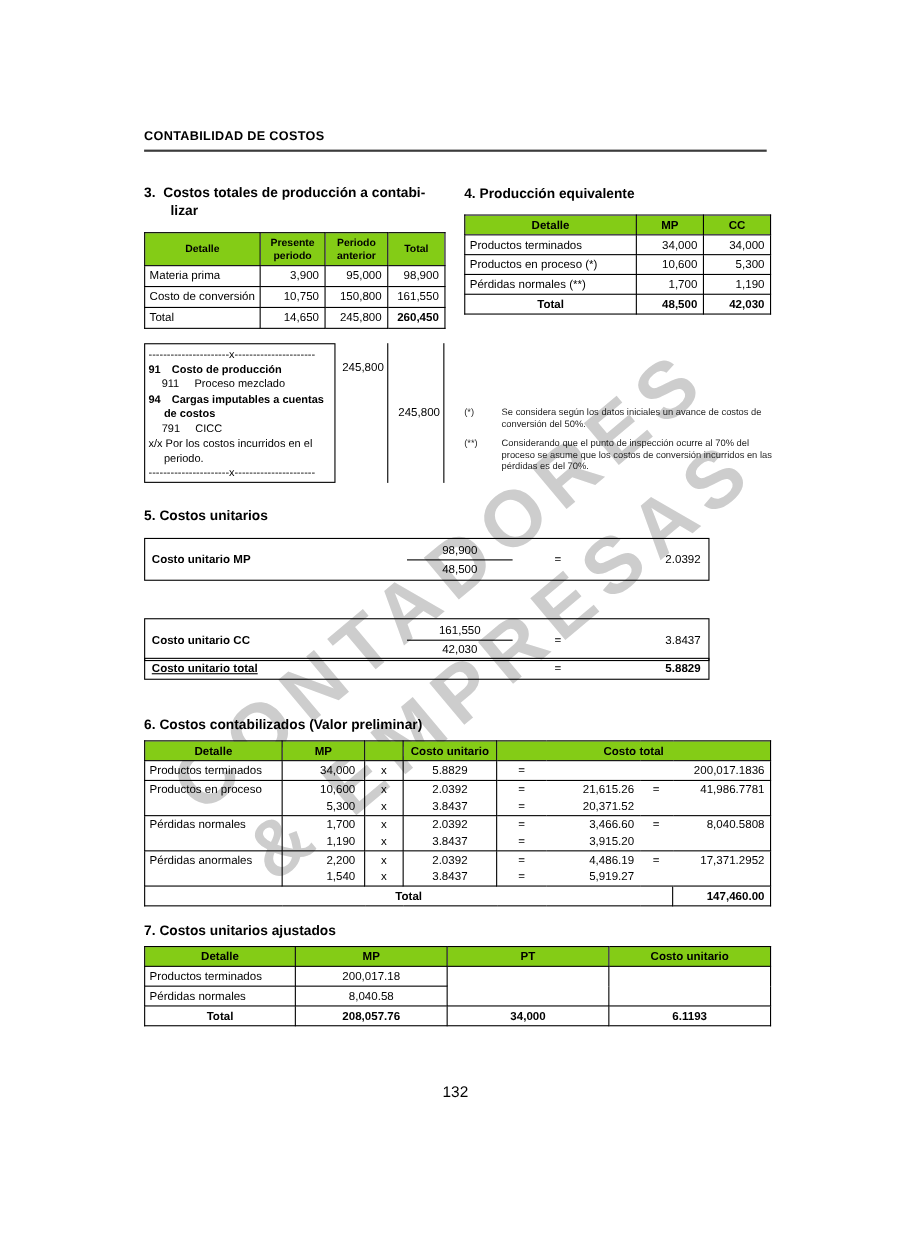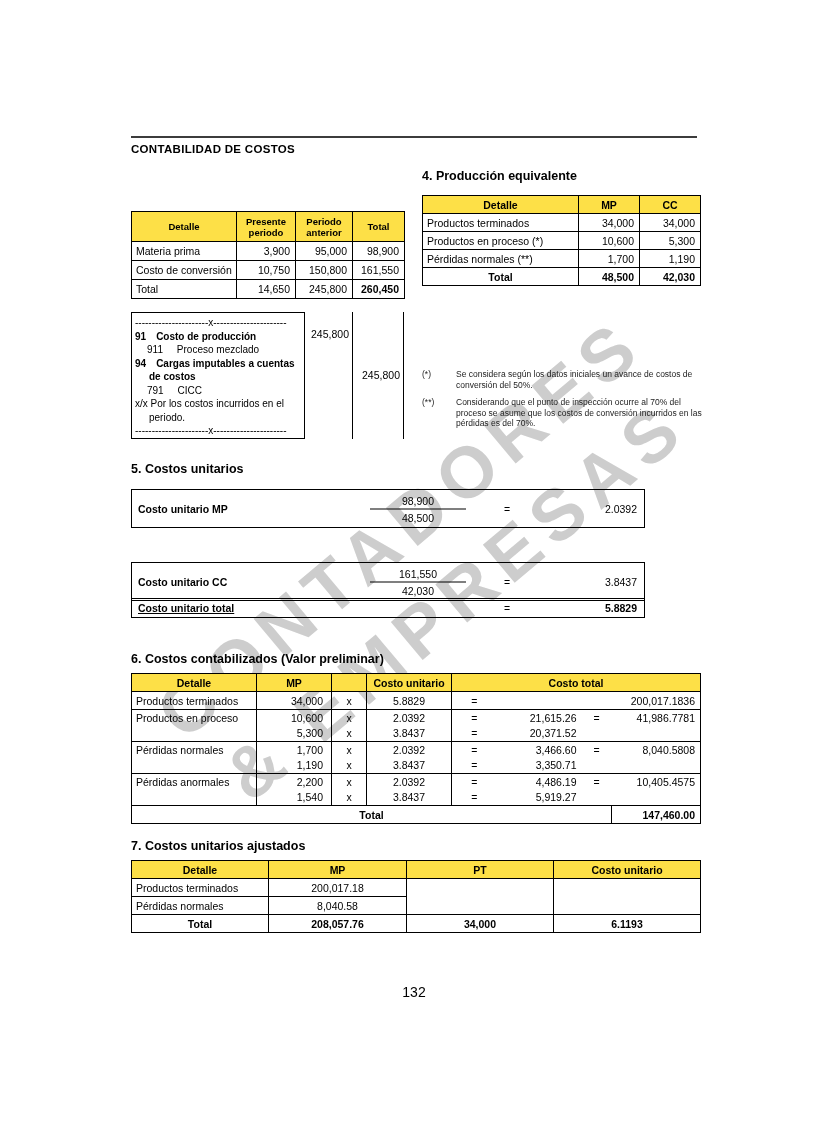--- a/index.html
+++ b/index.html
@@ -11,30 +11,30 @@
   .b{font-weight:bold;}
 
   
   .wm{position:absolute;font-weight:bold;color:#9c9c9c;opacity:.5;letter-spacing:10px;
       white-space:nowrap;pointer-events:none;font-size:72px;
       transform:translate(-50%,-50%) rotate(-40deg);}
   .wm1{left:400px;top:528px;}
   .wm2{left:455px;top:600px;}
 
   
-  .doc-header{left:131px;top:118px;font-size:11.5px;font-weight:bold;letter-spacing:.3px;margin-top:25px;}
+  .doc-header{left:131px;top:118px;font-size:11.5px;font-weight:bold;letter-spacing:.3px;}
   .header-rule{left:131px;top:136px;width:566px;height:2px;background:#3c3c3c;}
 
   .sec-title{font-size:12.5px;font-weight:bold;line-height:16px;}
   .indent24{padding-left:24px;}
 
   
   table{border-collapse:collapse;table-layout:fixed;}
   td,th{border:1px solid #000;overflow:hidden;}
-  th{background:#fde047;font-weight:bold;text-align:center;vertical-align:middle;}
+  th{background:#84cc16;font-weight:bold;text-align:center;vertical-align:middle;}
   td{vertical-align:middle;}
   .lbl{text-align:left;padding:1px 4px;}
   .num{text-align:right;padding:1px 5px;}
   .ctr{text-align:center;}
   .pr8{padding-right:8px;}
   .top{vertical-align:top;}
   .nv{border-left:none;border-right:none;}
   .nvl{border-left:none;}
 
   
@@ -107,20 +107,24 @@
 <body>
 
 <div class="page">
 
   <div class="wm wm1">CONTADORES</div>
   <div class="wm wm2">&amp; EMPRESAS</div>
 
   <div class="abs doc-header">CONTABILIDAD DE COSTOS</div>
   <div class="abs header-rule"></div>
 
+  <div class="abs sec-title" style="left:131px;top:167px;">
+    <div class="pre">3.  Costos totales de producción a contabi-</div>
+    <div class="pre indent24">lizar</div>
+  </div>
 
   <table class="abs t3">
     <colgroup>
         <col class="w105">
         <col class="w59">
         <col class="w57">
         <col class="w52">
       </colgroup>
     <thead>
       <tr>
@@ -325,21 +329,21 @@
         <td class="ctr top">
             <div class="ln">2.0392</div>
             <div class="ln">3.8437</div>
           </td>
         <td class="ctr nv top">
             <div class="ln">=</div>
             <div class="ln">=</div>
           </td>
         <td class="num nv top">
             <div class="ln">3,466.60</div>
-            <div class="ln">3,350.71</div>
+            <div class="ln">3,915.20</div>
           </td>
         <td class="ctr nv top">
             <div class="ln">=</div>
           </td>
         <td class="num nvl top">
             <div class="ln">8,040.5808</div>
           </td>
       </tr>
       <tr class="h32">
         <td class="lbl top">
@@ -362,21 +366,21 @@
             <div class="ln">=</div>
           </td>
         <td class="num nv top">
             <div class="ln">4,486.19</div>
             <div class="ln">5,919.27</div>
           </td>
         <td class="ctr nv top">
             <div class="ln">=</div>
           </td>
         <td class="num nvl top">
-            <div class="ln">10,405.4575</div>
+            <div class="ln">17,371.2952</div>
           </td>
       </tr>
       <tr class="h18">
         <td colspan="7" class="ctr b">Total</td>
         <td class="num b">147,460.00</td>
       </tr>
     </tbody>
   </table>
 
   <div class="abs sec-title s7-title">7. Costos unitarios ajustados</div>

